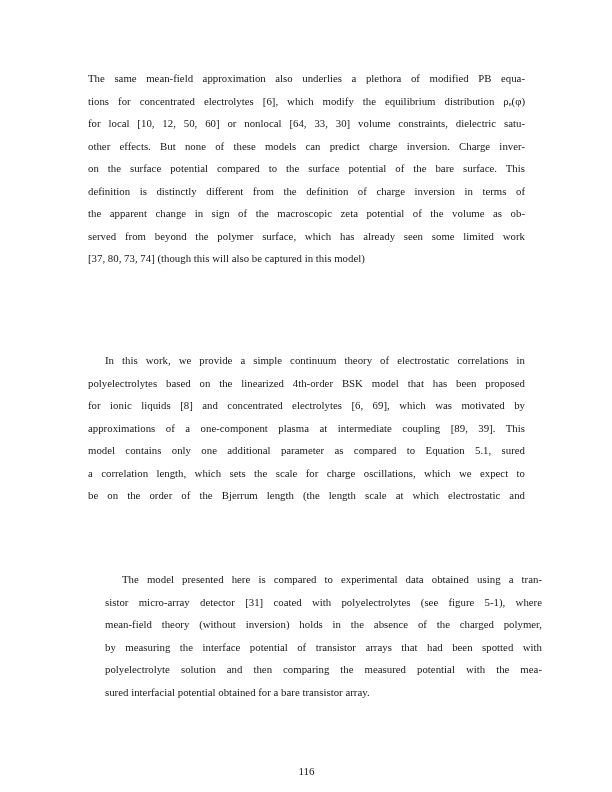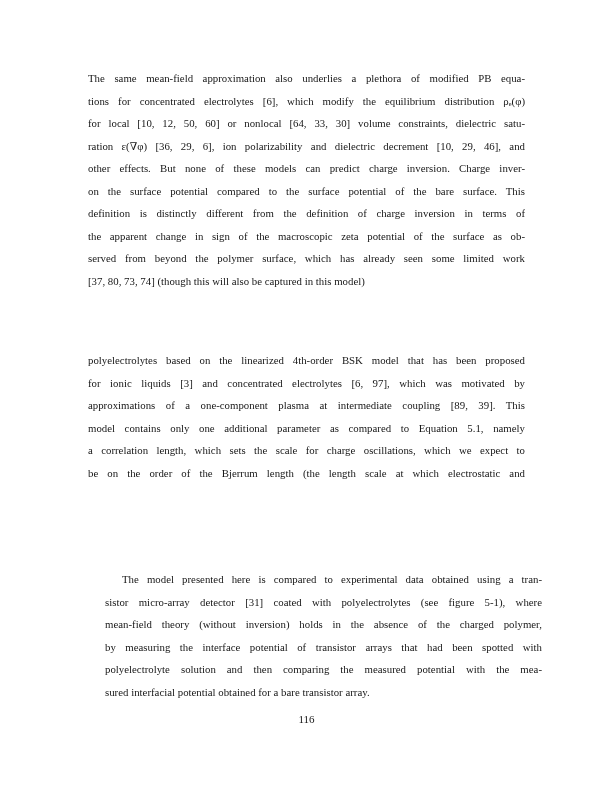--- a/index.html
+++ b/index.html
@@ -41,50 +41,50 @@
   .line.last {
     text-align: center;
     text-align-last: left;
   }
   .line.indent {
     text-indent: 17px;
   }
   .pageno {
     position: absolute;
     left: 88px;
-    top: 708px;
+    top: 760px;
     width: 437px;
     text-align: center;
     font-size: 11px;
     line-height: 22.5px;
     color: #161616;
   }
 </style>
 </head>
 <body>
 
 <div class="page">
   <div class="textblock">
     <div class="paragraph" style="top: 67px;">
         <div class="line">The same mean-field approximation also underlies a plethora of modified PB equa-</div>
         <div class="line">tions for concentrated electrolytes [6], which modify the equilibrium distribution ρₑ(φ)</div>
         <div class="line">for local [10, 12, 50, 60] or nonlocal [64, 33, 30] volume constraints, dielectric satu-</div>
-        <div class="line">ration ε(∇φ) [36, 29, 6], ion polarizability and dielectric decrement [10, 29, 46], and</div>
         <div class="line">other effects.  But none of these models can predict charge inversion.  Charge inver-</div>
         <div class="line">on the surface potential compared to the surface potential of the bare surface.  This</div>
         <div class="line">definition is distinctly different from the definition of charge inversion in terms of</div>
-        <div class="line">the apparent change in sign of the macroscopic zeta potential of the surface as ob-</div>
+        <div class="line">the apparent change in sign of the macroscopic zeta potential of the volume as ob-</div>
         <div class="line">served from beyond the polymer surface, which has already seen some limited work</div>
         <div class="line last">[37, 80, 73, 74] (though this will also be captured in this model)</div>
       </div>
     <div class="paragraph" style="top: 349px;">
+        <div class="line indent">In this work, we provide a simple continuum theory of electrostatic correlations in</div>
         <div class="line">polyelectrolytes based on the linearized 4th-order BSK model that has been proposed</div>
-        <div class="line">for ionic liquids [3] and concentrated electrolytes [6, 97], which was motivated by</div>
+        <div class="line">for ionic liquids [8] and concentrated electrolytes [6, 69], which was motivated by</div>
         <div class="line">approximations of a one-component plasma at intermediate coupling [89, 39].  This</div>
-        <div class="line">model contains only one additional parameter as compared to Equation 5.1, namely</div>
+        <div class="line">model contains only one additional parameter as compared to Equation 5.1, sured</div>
         <div class="line">a correlation length, which sets the scale for charge oscillations, which we expect to</div>
         <div class="line">be on the order of the Bjerrum length (the length scale at which electrostatic and</div>
       </div>
     <div class="paragraph" style="top: 568px; margin-left: 17px;">
         <div class="line indent">The model presented here is compared to experimental data obtained using a tran-</div>
         <div class="line">sistor micro-array detector [31] coated with polyelectrolytes (see figure 5-1), where</div>
         <div class="line">mean-field theory (without inversion) holds in the absence of the charged polymer,</div>
         <div class="line">by measuring the interface potential of transistor arrays that had been spotted with</div>
         <div class="line">polyelectrolyte solution and then comparing the measured potential with the mea-</div>
         <div class="line last">sured interfacial potential obtained for a bare transistor array.</div>

